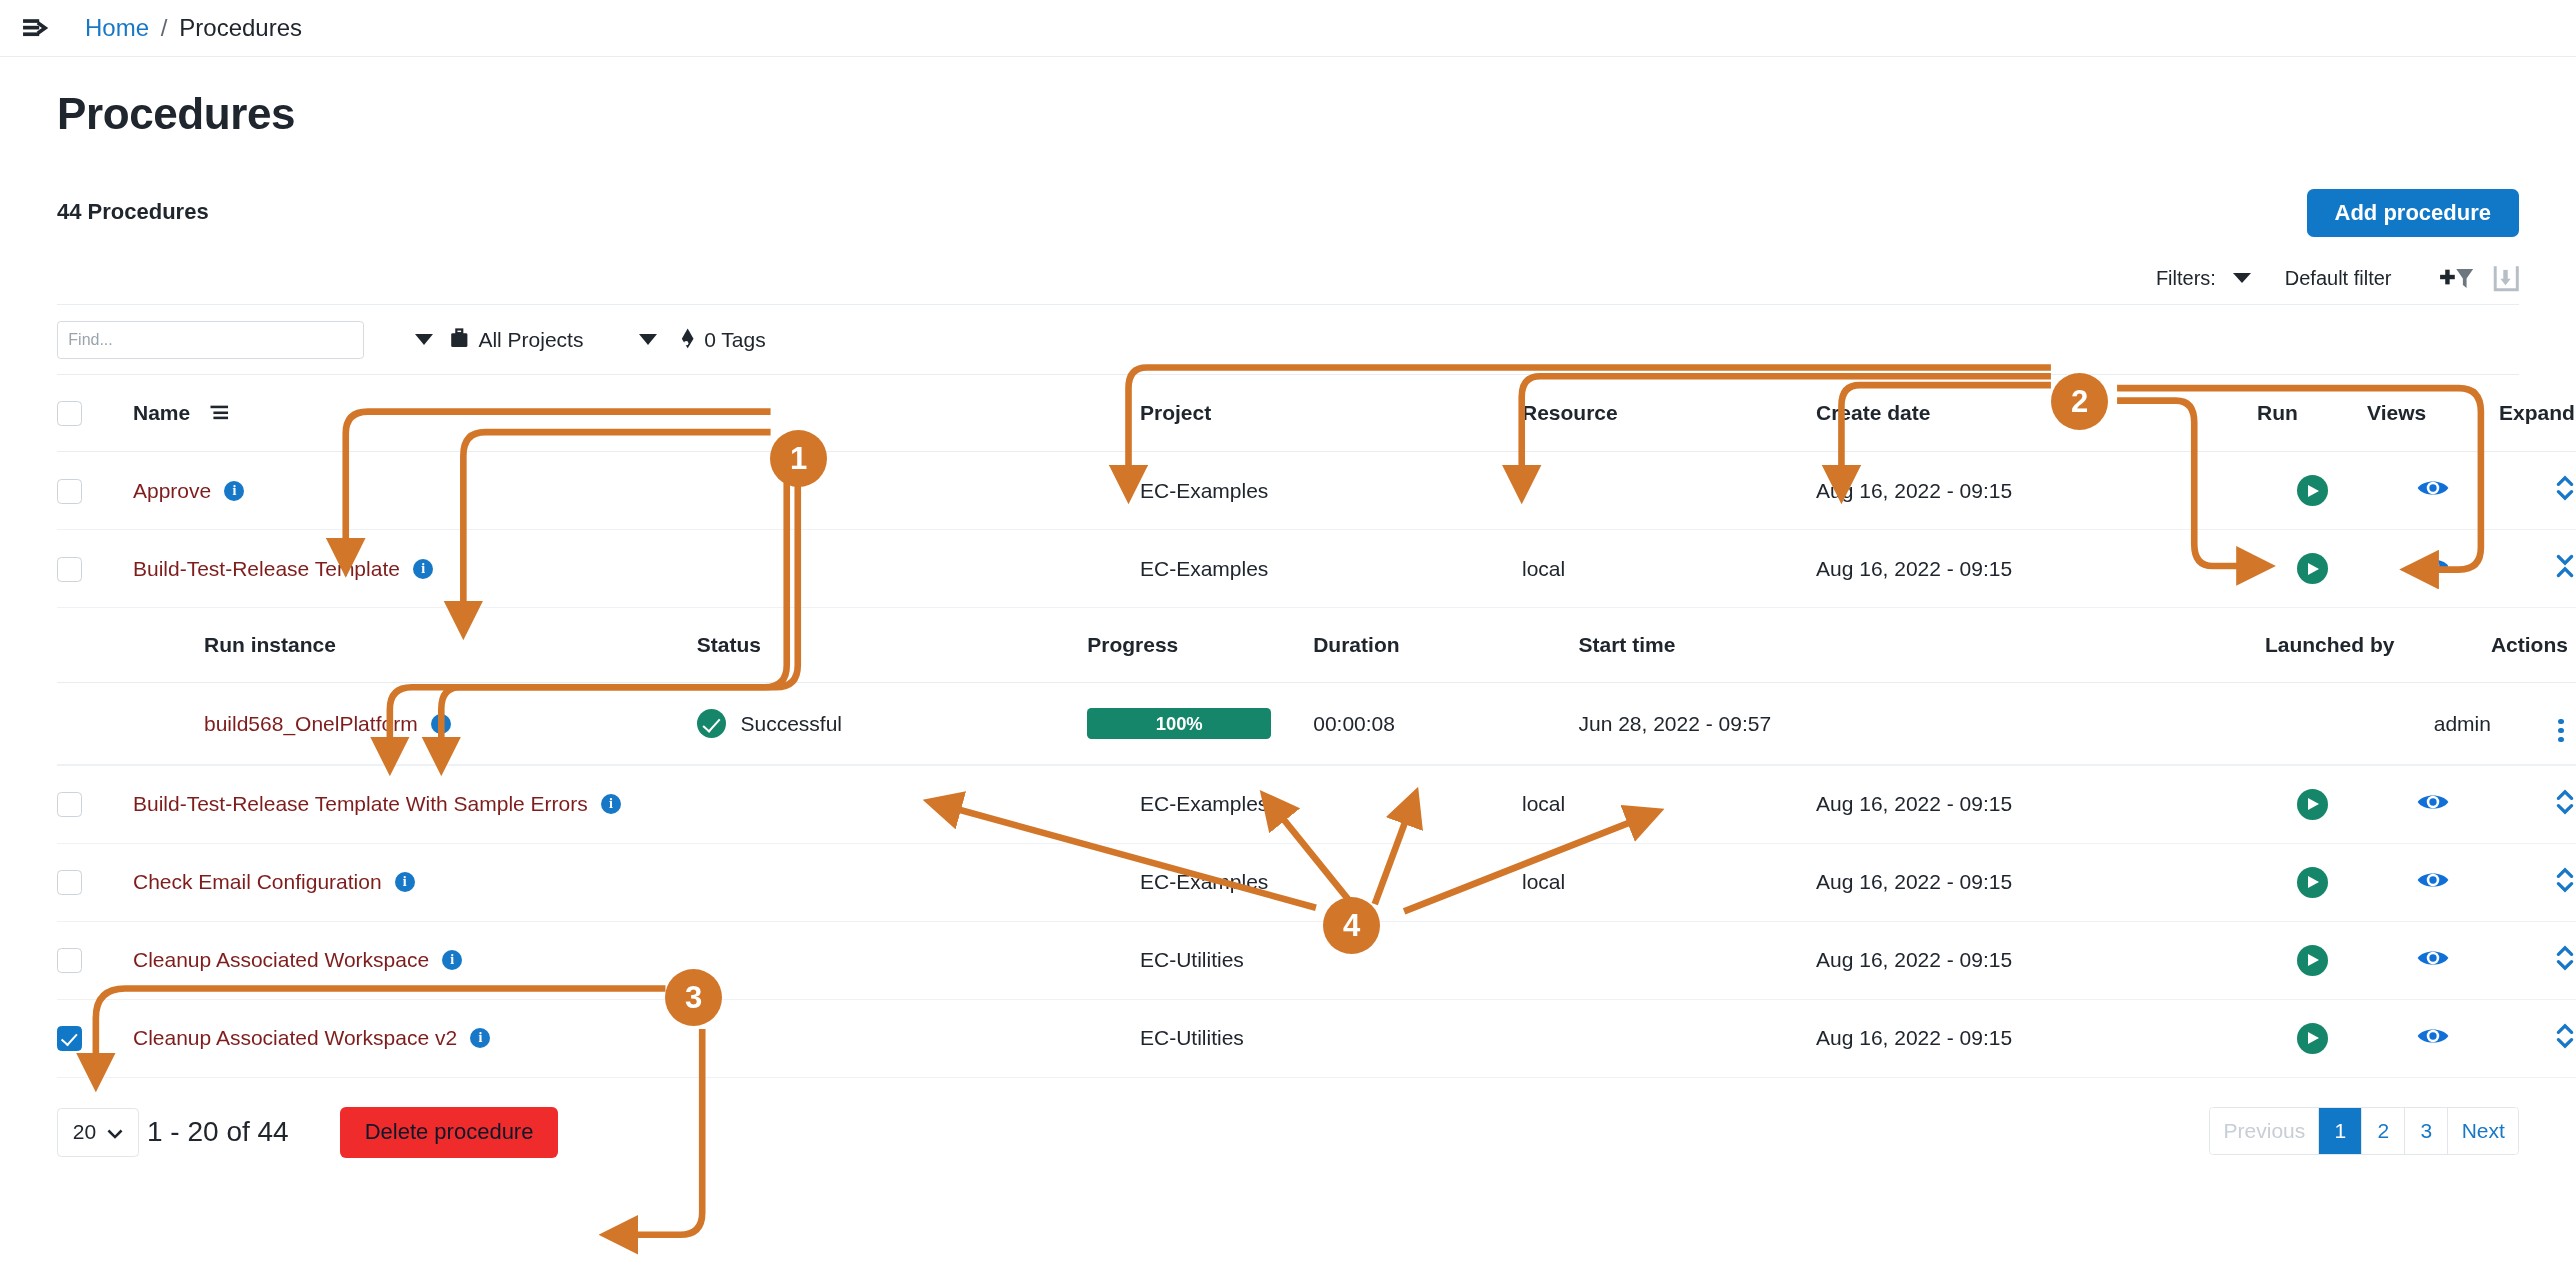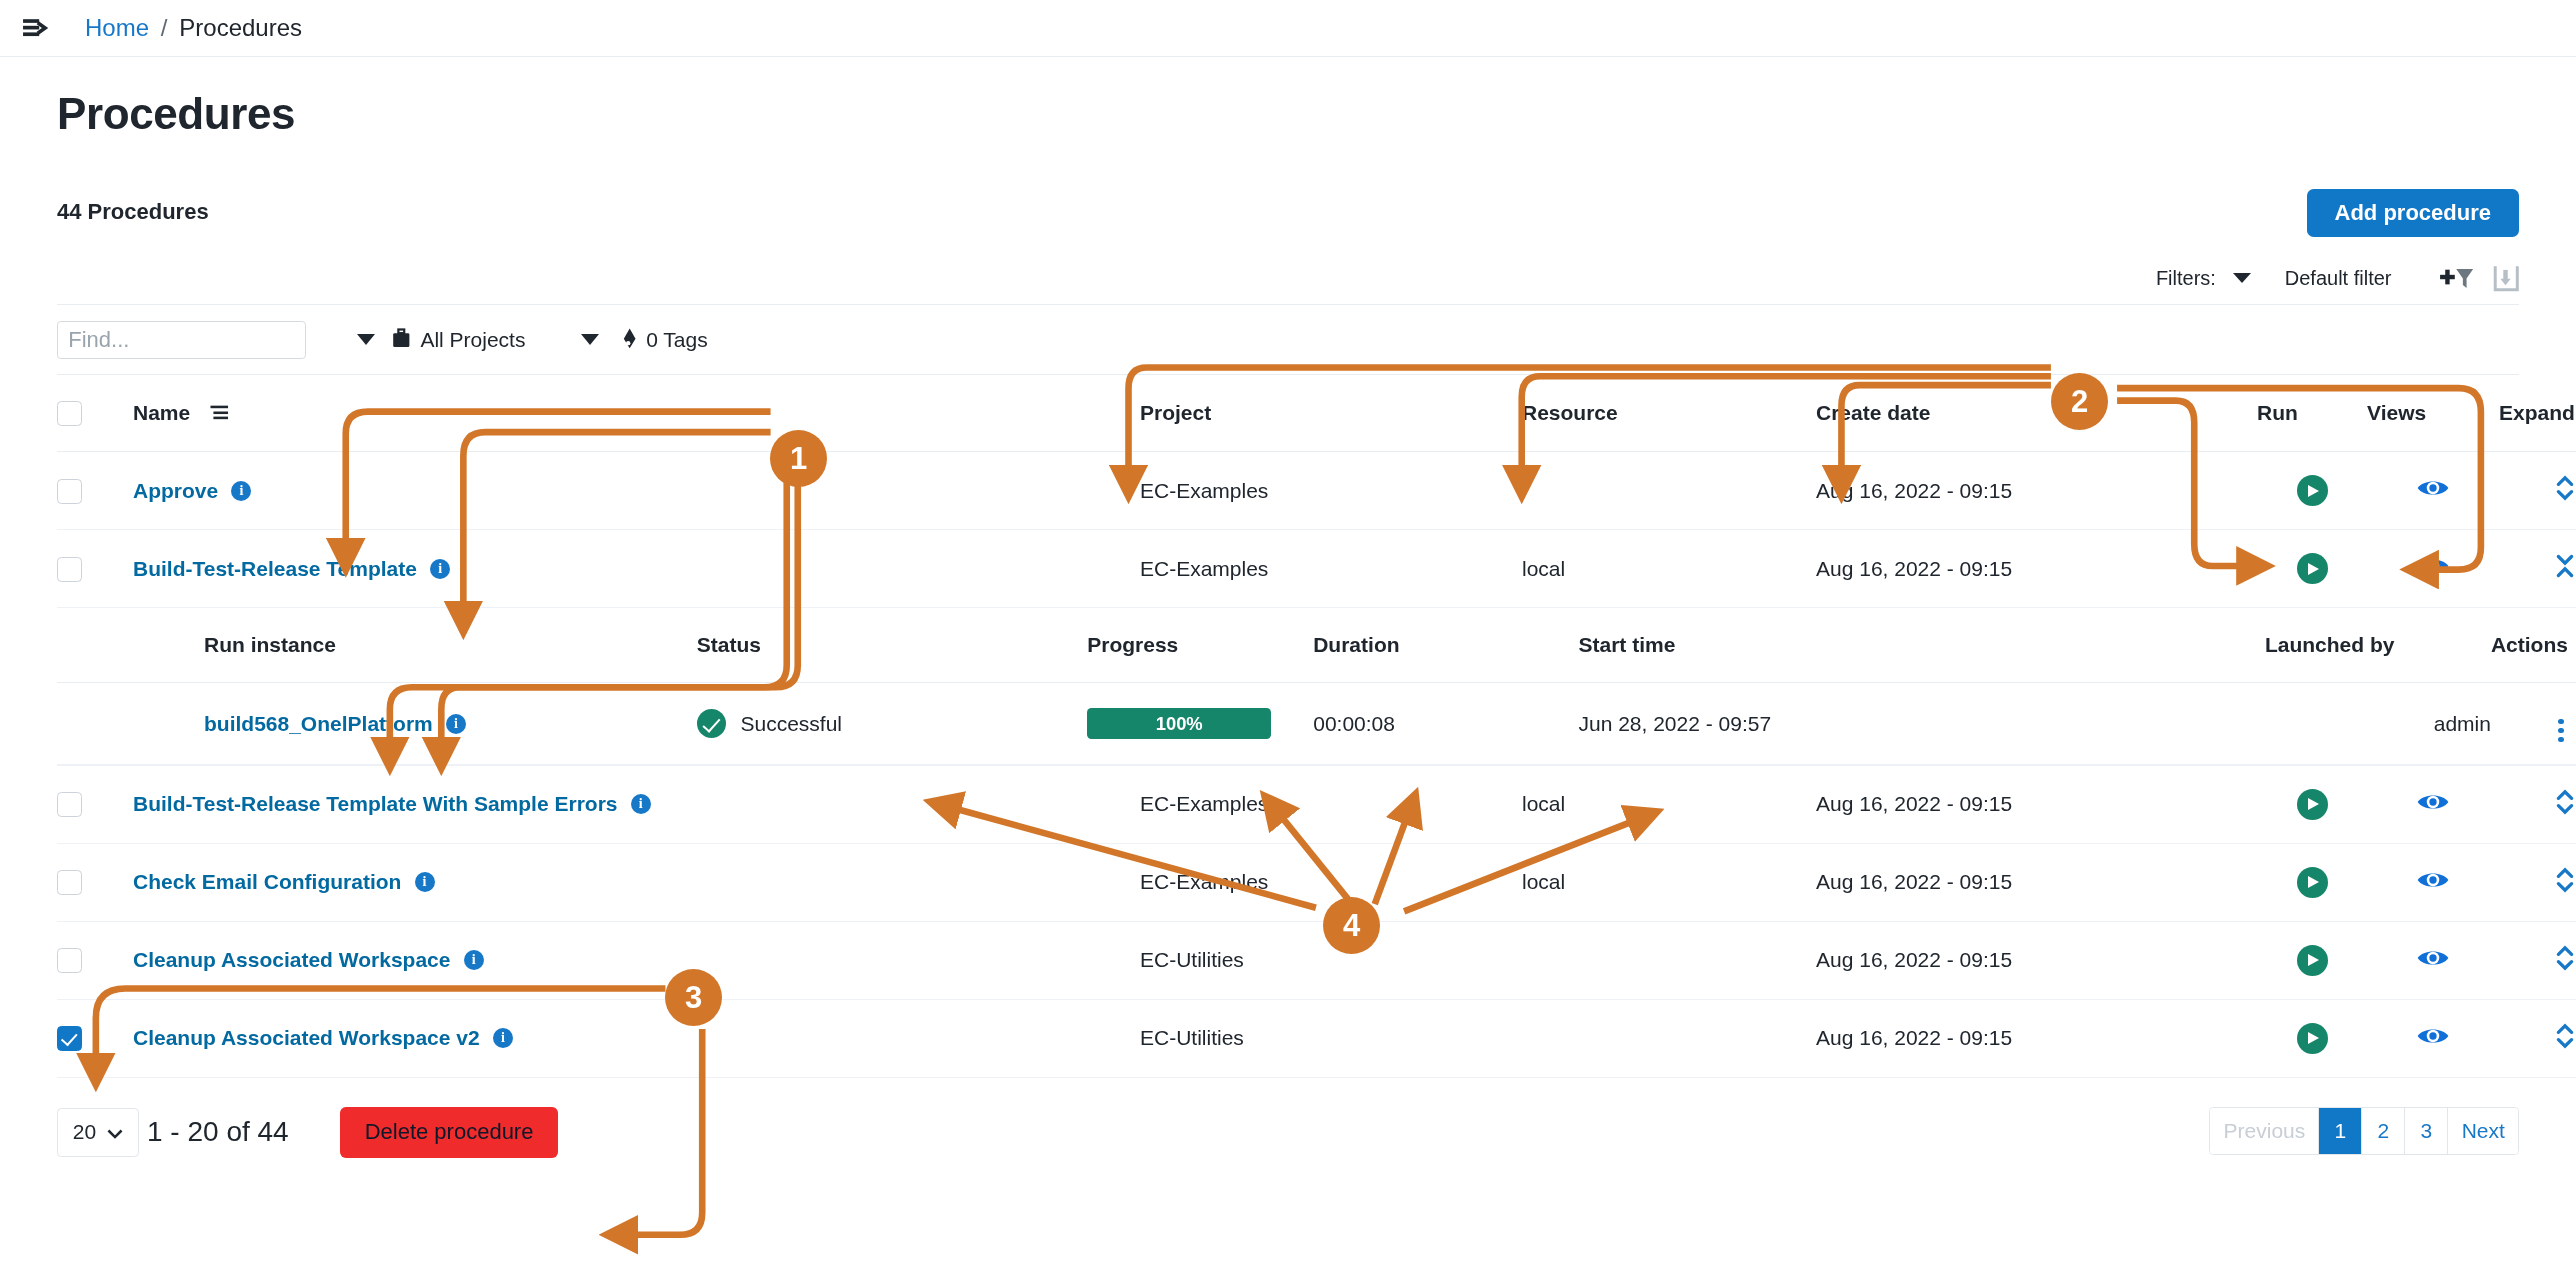--- a/index.html
+++ b/index.html
@@ -54,22 +54,22 @@
   #filters-row .fname{ font-size:20px; color:#20262e; cursor:pointer; margin-right:29px;margin-left:23px;}
   .ficon{ cursor:pointer; margin-left:19px; display:flex; align-items:center;}
 
   
   #search-row{
     display:flex; align-items:center; height:71px;
     border-top:1.5px solid #e8edf2; border-bottom:1.5px solid #e8edf2;
     margin-top:7.4px;
   }
   #find-input{
-    width:249px; height:38px; border:1.5px solid #d5dbe1; border-radius:3.7px;
-    font-size:22px; font-family:inherit; color:#20262e; padding:0 10.3px; background:#fff;
+    width:307px; height:38px; border:1.5px solid #d5dbe1; border-radius:3.7px;
+    font-size:16px; font-family:inherit; color:#20262e; padding:0 10.3px; background:#fff;
   }
   #find-input::placeholder{ color:#9aa4ad; }
   .dd{ display:flex; align-items:center; cursor:pointer; }
   #proj-dd{ margin-left:51px; }
   #tags-dd{ margin-left:56px; }
   .dd .caret{
     width:0;height:0;border-left:9.6px solid transparent;border-right:9.6px solid transparent;
     border-top:11px solid #20262e; margin-right:16px;
   }
   .dd .dd-label{ font-size:21px; color:#20262e; margin-left:8.8px; }
@@ -99,21 +99,21 @@
     width:25px;height:25px;border:1.5px solid #ccd3da;border-radius:4.4px;background:#fff;
     display:inline-block; cursor:pointer; vertical-align:middle;
   }
   .chkbox.checked{ background:#1178c8; border-color:#1178c8; position:relative;}
   .chkbox.checked:after{
     content:""; position:absolute; left:7.4px; top:2.9px; width:6.6px; height:12.5px;
     border:solid #fff; border-width:0 2.9px 2.9px 0; transform:rotate(42deg);
   }
 
   .namecell{ display:flex; align-items:center; }
-  .namelink{ color:#0369a1; text-decoration:none; cursor:pointer; font-size:21px;font-weight:bold; }
+  .namelink{ color:#7f1d1d; text-decoration:none; cursor:pointer; font-size:21px; }
   .info-icon{
     width:20px;height:20px;border-radius:50%;background:#1878c8;color:#fff;
     font-size:14px;font-weight:700;line-height:20px;text-align:center;margin-left:13.2px;
     font-family:"Liberation Serif", serif; cursor:pointer; flex:none;
   }
 
   .sort-icon{ margin-left:13.2px; display:inline-block; vertical-align:middle; cursor:pointer;}
 
   .run-btn{
     width:31px;height:31px;border-radius:50%;background:#16866a;display:inline-flex;

